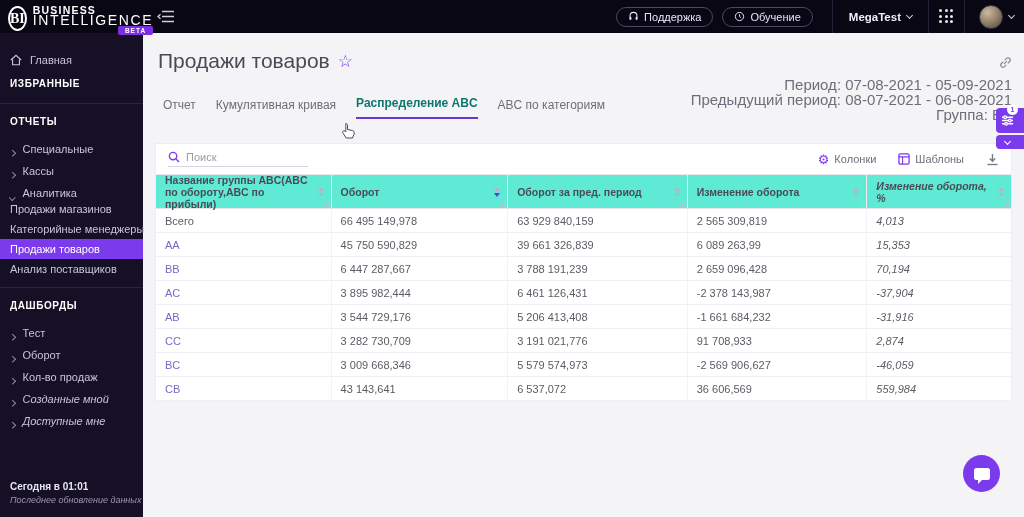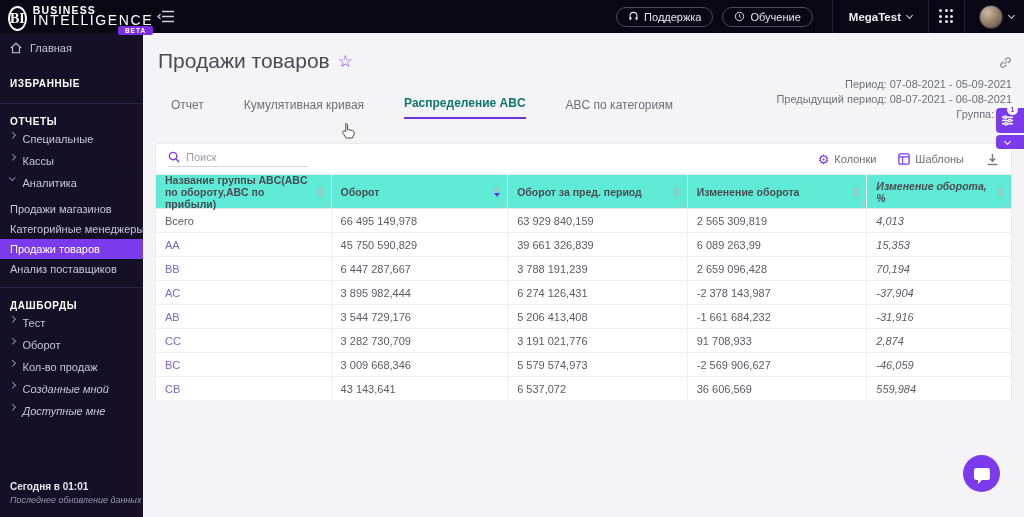--- a/index.html
+++ b/index.html
@@ -22,21 +22,21 @@
   .avatar { width:24px; height:24px; border-radius:50%; background:radial-gradient(circle at 35% 30%, #cdbaa0, #8a7a62 55%, #4e4436); border:1px solid #3a3450; }
 
   
   .sidebar { position:absolute; left:0; top:0; width:143px; height:517px; background:#151026; z-index:5; color:#c9c5d8; }
   .logo-row { display:flex; align-items:flex-start; gap:6px; padding:5px 0 0 8px; height:33px; background:#0a0714; }
   .logo-circle { width:25px; height:25px; border:2px solid #ffffff; border-radius:50%; color:#fff; font-family:"Liberation Serif", serif; font-weight:bold; font-size:14px; display:flex; align-items:center; justify-content:center; margin-top:1px; }
   .logo-text { display:flex; flex-direction:column; }
   .logo-line1 { color:#fff; font-size:10.5px; letter-spacing:1.2px; font-weight:bold; line-height:11px; }
   .logo-line2 { color:#fff; font-size:14px; letter-spacing:1.6px; line-height:9px; }
   .beta-badge { align-self:flex-end; background:#7c2fe0; color:#fff; font-size:6.5px; font-weight:bold; letter-spacing:1px; padding:1px 7px; border-radius:2px; margin-top:1px; }
-  .side-item { display:flex; align-items:flex-start; gap:8px; height:22px; padding:0 10px; font-size:11px; cursor:pointer; white-space:nowrap; }
+  .side-item { display:flex; align-items:flex-end; gap:8px; height:22px; padding:0 10px; font-size:11px; cursor:pointer; white-space:nowrap; }
   .side-item.home { margin-top:9px; height:24px; }
   .side-header { font-size:10px; font-weight:bold; color:#ffffff; letter-spacing:.6px; padding:12px 10px 6px 10px; }
   .side-divider { height:1px; background:#2a2342; margin:8px 0 0 0; }
   .chev { width:4.5px; height:4.5px; border-right:1.4px solid #8d87a3; border-bottom:1.4px solid #8d87a3; flex:none; }
   .chev.right { transform:rotate(-45deg); }
   .chev.down { transform:rotate(45deg); margin-top:-2px; }
   .sub-item { display:flex; align-items:center; height:20px; padding:0 10px; font-size:11px; cursor:pointer; white-space:nowrap; color:#c9c5d8; }
   .sub-item.active { background:#7c3aed; color:#ffffff; }
   .side-item.italic, .sub-item.italic { font-style:italic; }
   .sidebar-footer { position:absolute; left:10px; bottom:12px; }
@@ -44,23 +44,23 @@
   .sf-caption { font-size:9px; font-style:italic; color:#9b95b2; margin-top:3px; }
   .home-icon { width:12px; height:12px; }
 
   
   .main { position:absolute; left:143px; top:33px; width:881px; height:484px; }
   .page-title-row { display:flex; align-items:center; gap:8px; padding:16px 0 0 15px; }
   .page-title { font-size:21px; color:#4a4a55; font-weight:normal; }
   .star-icon { color:#7c3aed; font-size:17px; cursor:pointer; line-height:1; }
   .meta-block { position:absolute; right:12px; top:22px; text-align:right; }
   .link-icon { color:#8a8a97; cursor:pointer; display:inline-block; margin-bottom:4px; }
-  .meta-line { font-size:11px; color:#6e6e7a; line-height:15px; }
-
-  .tabs { display:flex; gap:40px; padding:0 0 0 28px; margin-top:22px; height:24px; align-items:flex-end; }
+  .meta-line { font-size:15px; color:#6e6e7a; line-height:15px; }
+
+  .tabs { display:flex; gap:20px; padding:0 0 0 20px; margin-top:22px; height:24px; align-items:flex-end; }
   .tab { font-size:12px; color:#6e6e7a; padding-bottom:7px; cursor:pointer; white-space:nowrap; }
   .tab.active { color:#0f766e; font-weight:bold; border-bottom:2px solid #6d32d8; }
 
   .edge-btns { position:absolute; right:0; top:75px; width:28px; z-index:6; }
   .edge-btn { width:28px; background:#7c3aed; color:#fff; border-radius:4px 0 0 4px; display:flex; align-items:center; justify-content:flex-start; padding-left:5px; cursor:pointer; position:relative; }
   .edge-btn.filter { height:25px; margin-bottom:2px; }
   .edge-btn.expand { height:14px; }
   .edge-badge { position:absolute; top:-4px; right:6px; min-width:11px; height:11px; border-radius:50%; background:#ffffff; color:#7c3aed; font-size:7px; font-weight:bold; display:flex; align-items:center; justify-content:center; }
   .chev-down-sm { width:5px; height:5px; border-right:1.5px solid #fff; border-bottom:1.5px solid #fff; transform:rotate(45deg); margin:-2px 0 0 4px; }
 
@@ -351,21 +351,21 @@
             <div class="trow">
               <div class="td c0 link">BB</div>
               <div class="td c1">6 447 287,667</div>
               <div class="td c2">3 788 191,239</div>
               <div class="td c3">2 659 096,428</div>
               <div class="td c4">70,194</div>
             </div>
             <div class="trow">
               <div class="td c0 link">AC</div>
               <div class="td c1">3 895 982,444</div>
-              <div class="td c2">6 274 126,431</div>
+              <div class="td c2">6 461 126,431</div>
               <div class="td c3">-2 378 143,987</div>
               <div class="td c4">-37,904</div>
             </div>
             <div class="trow">
               <div class="td c0 link">AB</div>
               <div class="td c1">3 544 729,176</div>
               <div class="td c2">5 206 413,408</div>
               <div class="td c3">-1 661 684,232</div>
               <div class="td c4">-31,916</div>
             </div>

